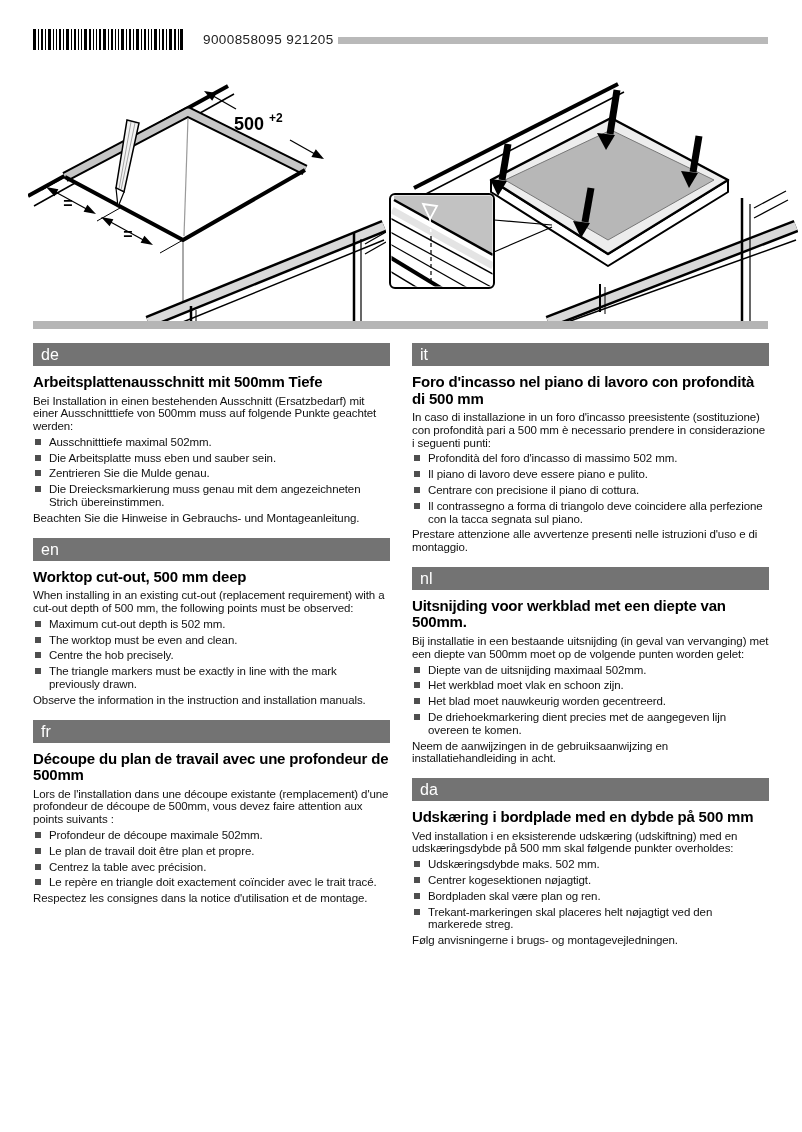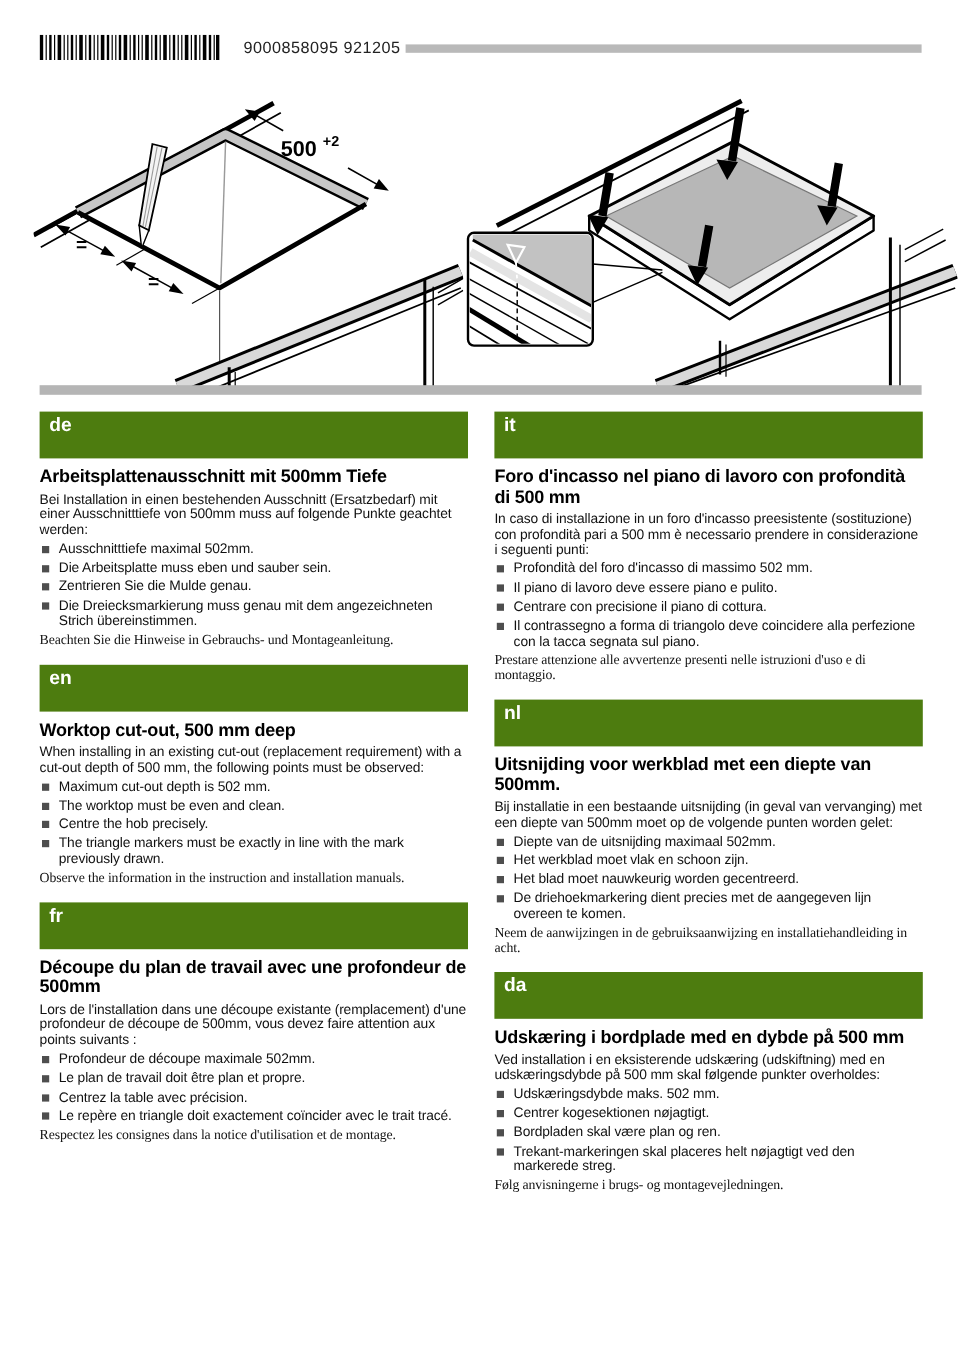--- a/index.html
+++ b/index.html
@@ -19,37 +19,37 @@
   
   .fig{position:absolute;}
   .fig-left{left:28px;top:78px;}
   .fig-right{left:386px;top:78px;}
   .divider{position:absolute;left:33px;top:321px;width:735px;height:8px;background:#b5b5b5;}
   
   .columns{position:absolute;left:33px;top:343px;width:736px;display:flex;gap:22px;}
   .column{width:357px;}
   .lang-section + .lang-section{margin-top:13px;}
   .lang-tag{
-    background:#4d7c0f;color:#fff;
-    font-size:16px;font-weight:bold;
-    height:39px;line-height:24px;padding-left:8px;
+    background:#737373;color:#fff;
+    font-size:16px;font-weight:normal;
+    height:23px;line-height:24px;padding-left:8px;
   }
   .sec-title{
     font-size:15px;font-weight:bold;line-height:16.5px;
     margin:8px 0 4px 0;color:#000;letter-spacing:-0.2px;
   }
   .sec-intro{font-size:11.5px;line-height:12.8px;margin:0 0 3px 0;letter-spacing:-0.1px;}
   .bullets{list-style:none;margin:0;padding:0;}
   .bullets li{
     display:flex;align-items:flex-start;
     font-size:11.5px;line-height:12.8px;letter-spacing:-0.1px;
     margin:0 0 3px 0;
   }
   .sq{flex:none;width:6px;height:6px;background:#4e4e4e;margin:3px 8px 0 2px;}
-  .sec-footer{font-size:11.5px;line-height:12.8px;margin:1px 0 0 0;letter-spacing:-0.1px;font-family:Liberation Serif, serif;}
+  .sec-footer{font-size:11.5px;line-height:12.8px;margin:1px 0 0 0;letter-spacing:-0.1px;}
 </style>
 </head>
 <body>
 
 <div class="page">
 
   <div class="barcode-wrap">
     <svg class="barcode-svg" width="150" height="21" viewBox="0 0 150 21">
       <path fill="#000" d="M0,0h3v21h-3z M5,0h1v21h-1z M8,0h2v21h-2z M12,0h1v21h-1z M15,0h3v21h-3z M20,0h1v21h-1z M23,0h1v21h-1z M26,0h2v21h-2z M30,0h1v21h-1z M33,0h3v21h-3z M38,0h1v21h-1z M41,0h2v21h-2z M45,0h1v21h-1z M48,0h1v21h-1z M51,0h3v21h-3z M56,0h2v21h-2z M60,0h1v21h-1z M63,0h1v21h-1z M66,0h2v21h-2z M70,0h3v21h-3z M75,0h1v21h-1z M78,0h2v21h-2z M82,0h1v21h-1z M85,0h1v21h-1z M88,0h3v21h-3z M93,0h1v21h-1z M96,0h2v21h-2z M100,0h1v21h-1z M103,0h3v21h-3z M108,0h1v21h-1z M111,0h2v21h-2z M115,0h1v21h-1z M118,0h1v21h-1z M121,0h3v21h-3z M126,0h1v21h-1z M129,0h2v21h-2z M133,0h1v21h-1z M136,0h3v21h-3z M141,0h2v21h-2z M145,0h1v21h-1z M147,0h3v21h-3z"></path>
     </svg>

